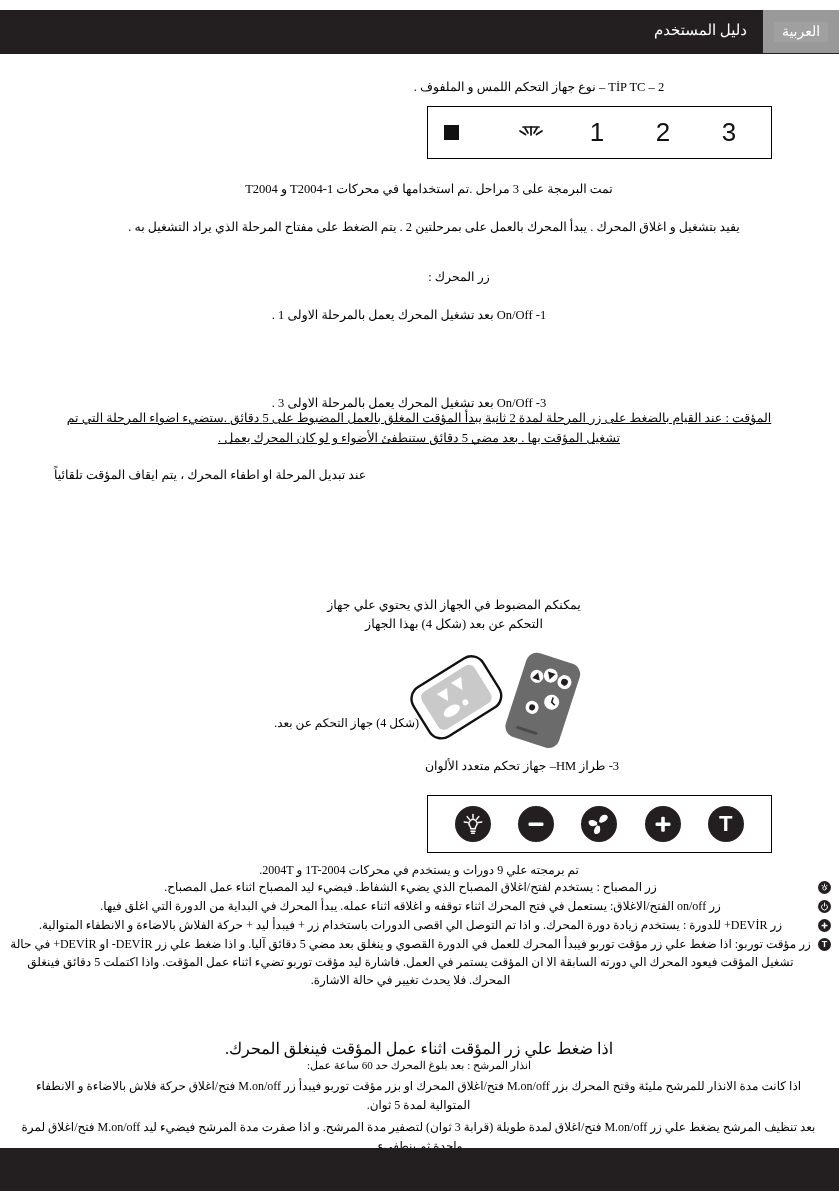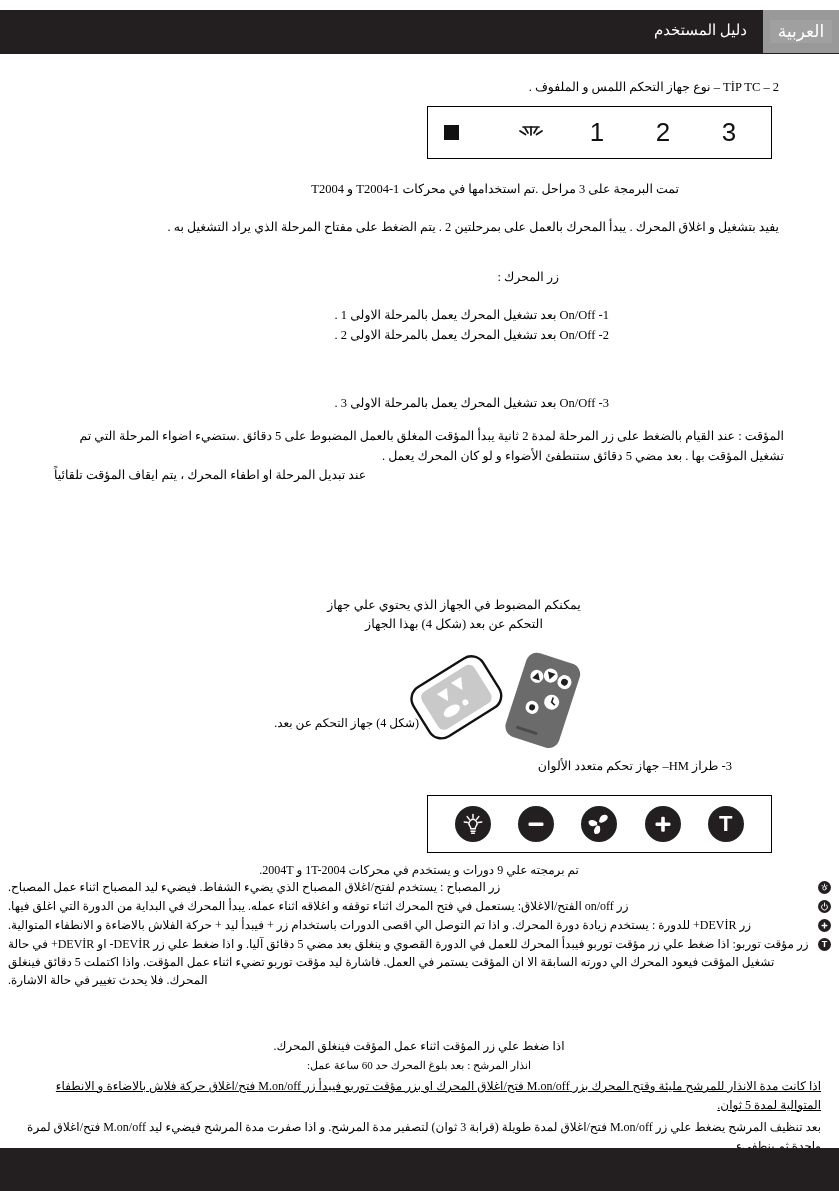--- a/index.html
+++ b/index.html
@@ -50,33 +50,33 @@
     top: 10px;
     right: 0px;
     width: 76px;
     height: 43px;
     background: #999999;
     display: flex;
     align-items: center;
     justify-content: center;
   }
   .lang-tab-inner {
-    font-size: 17px;
+    font-size: 14px;
     color: #ffffff;
     line-height: 1;
     padding: 3px 8px;
     background: rgba(255,255,255,0.07);
     direction: rtl;
   }
 
   
   .txt {
     position: absolute;
     direction: rtl;
-    text-align: right;
+    text-align: center;
     font-size: 12.5px;
     line-height: 1.55;
     color: #000;
     unicode-bidi: isolate;
   }
 
   
   .panel {
     position: absolute;
     border: 1.5px solid #000;
@@ -150,21 +150,21 @@
     line-height: 1;
   }
 
   
   .feature-list {
     position: absolute;
     right: 8px;
     top: 866px;
     width: 823px;
     direction: rtl;
-    text-align: left;
+    text-align: center;
     font-size: 12px;
     line-height: 1.5;
   }
   .feature-item {
     display: flex;
     flex-direction: row;
     align-items: flex-start;
     gap: 5px;
     margin-bottom: 1px;
   }
@@ -253,24 +253,23 @@
     </div>
   </div>
 
   <div class="txt" style="top:180px; right:160px; width:500px;">تمت البرمجة على 3 مراحل .تم استخدامها في محركات  T2004-1 و T2004</div>
 
   <div class="txt" style="top:218px; right:60px; width:690px;">يفيد بتشغيل و اغلاق المحرك . يبدأ المحرك بالعمل على بمرحلتين 2 . يتم الضغط على مفتاح المرحلة الذي يراد التشغيل به .</div>
 
   <div class="txt" style="top:268px; right:280px; width:200px;">زر المحرك :</div>
 
   <div class="txt" style="top:305px; right:230px; width:400px; line-height:1.62;">1-  On/Off  بعد تشغيل المحرك يعمل بالمرحلة الاولى 1 .</div>
-  <div class="txt" style="top:325px; right:230px; width:400px; line-height:1.62;">2-  On/Off  بعد تشغيل المحرك يعمل بالمرحلة الاولى 2 .</div>
   <div class="txt" style="top:345px; right:230px; width:400px; line-height:1.62;margin-top:48px;">3-  On/Off  بعد تشغيل المحرك يعمل بالمرحلة الاولى 3 .</div>
 
-  <div class="txt" style="top:426px; right:55px; width:730px; line-height:1.62;">المؤقت : عند القيام بالضغط على زر المرحلة لمدة 2 ثانية يبدأ المؤقت المغلق بالعمل المضبوط على 5 دقائق .ستضيء اضواء المرحلة التي تم تشغيل المؤقت بها . بعد مضي 5 دقائق ستنطفئ الأضواء و لو كان المحرك يعمل .</div>
+  <div class="txt" style="top:408px; right:55px; width:730px; line-height:1.62;text-decoration:underline;">المؤقت : عند القيام بالضغط على زر المرحلة لمدة 2 ثانية يبدأ المؤقت المغلق بالعمل المضبوط على 5 دقائق .ستضيء اضواء المرحلة التي تم تشغيل المؤقت بها . بعد مضي 5 دقائق ستنطفئ الأضواء و لو كان المحرك يعمل .</div>
   <div class="txt" style="top:466px; right:55px; width:730px; text-align:left;">عند تبديل المرحلة او اطفاء المحرك ، يتم ايقاف المؤقت تلقائياً</div>
 
   <div class="txt" style="top:596px; right:120px; width:530px; text-align:center;">يمكنكم المضبوط في الجهاز الذي يحتوي علي جهاز</div>
   <div class="txt" style="top:615px; right:120px; width:530px; text-align:center;">التحكم عن بعد (شكل 4) بهذا الجهاز</div>
 
   <div class="remotes">
     <svg width="230" height="105" viewBox="0 0 230 105">
 
       <g transform="rotate(-32 60 52)">
         <rect x="20" y="24" width="82" height="58" rx="14" ry="14" fill="#ffffff" stroke="#111" stroke-width="2.4"></rect>
@@ -389,23 +388,23 @@
 
     <div class="feature-item">
       <span class="feature-bullet">
         <span class="mini">T</span>
       </span>
       <span class="feature-text">زر مؤقت توربو: اذا ضغط علي زر مؤقت توربو فيبدأ المحرك للعمل في الدورة القصوي و ينغلق بعد مضي 5 دقائق آليا. و اذا ضغط علي زر DEVİR- او DEVİR+ في حالة تشغيل المؤقت فيعود المحرك الي دورته السابقة الا ان المؤقت يستمر في العمل. فاشارة ليد مؤقت توربو تضيء اثناء عمل المؤقت. واذا اكتملت 5 دقائق فينغلق المحرك. فلا يحدث تغيير في حالة الاشارة.</span>
     </div>
 
   </div>
 
-  <div class="txt" style="top:1037px; right:120px; width:600px; text-align:center; font-size:12px;">اذا ضغط علي زر المؤقت اثناء عمل المؤقت فينغلق المحرك.</div>
+  <div class="txt" style="top:1037px; right:120px; width:600px; text-align:center; font-size:16px;">اذا ضغط علي زر المؤقت اثناء عمل المؤقت فينغلق المحرك.</div>
 
   <div class="txt" style="top:1057px; right:120px; width:600px; text-align:center; font-size:11px;">انذار المرشح : بعد بلوغ المحرك حد 60 ساعة عمل:</div>
 
-  <div class="txt" style="top:1077px; right:18px; width:805px; font-size:12px; line-height:1.55;text-decoration:underline;">اذا كانت مدة الانذار للمرشح مليئة وقتح المحرك بزر M.on/off فتح/اغلاق المحرك او بزر مؤقت توربو فيبدأ زر M.on/off فتح/اغلاق حركة فلاش بالاضاءة و الانطفاء المتوالية لمدة 5 ثوان.</div>
+  <div class="txt" style="top:1077px; right:18px; width:805px; font-size:12px; line-height:1.55;">اذا كانت مدة الانذار للمرشح مليئة وقتح المحرك بزر M.on/off فتح/اغلاق المحرك او بزر مؤقت توربو فيبدأ زر M.on/off فتح/اغلاق حركة فلاش بالاضاءة و الانطفاء المتوالية لمدة 5 ثوان.</div>
 
   <div class="txt" style="top:1118px; right:18px; width:805px; font-size:12px; line-height:1.55;">بعد تنظيف المرشح يضغط علي زر M.on/off فتح/اغلاق لمدة طويلة (قرابة 3 ثوان) لتصفير مدة المرشح. و اذا صفرت مدة المرشح فيضيء ليد M.on/off فتح/اغلاق لمرة واحدة ثم ينطفيء.</div>
 
   <div class="footer-bar"></div>
 
 </div>
 
 </body></html>

